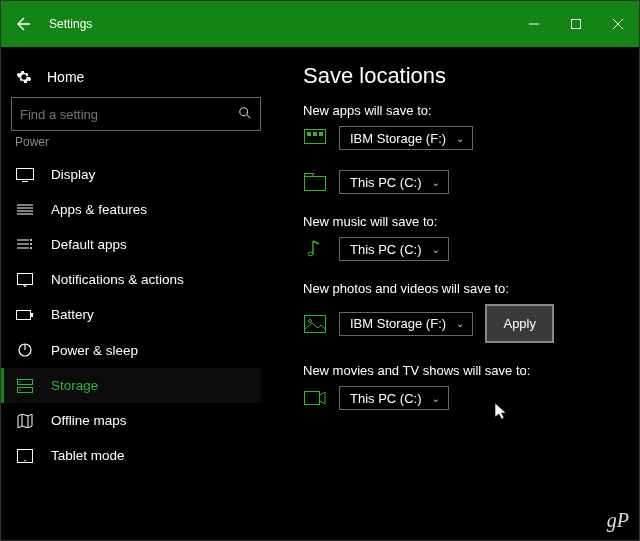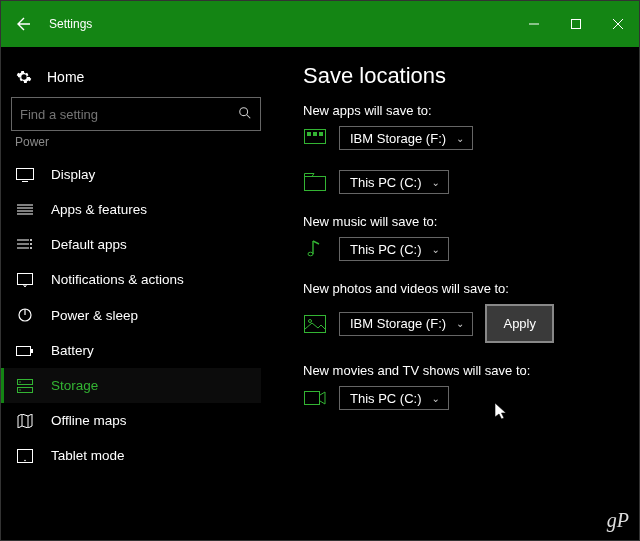--- a/index.html
+++ b/index.html
@@ -246,35 +246,35 @@
       <span class="icon">
           <svg width="16" height="14" viewBox="0 0 16 14">
             <rect x="0.5" y="0.5" width="15" height="11" stroke="currentColor" fill="none"></rect>
             <path d="M6 11 L8 14 L10 11" stroke="currentColor" fill="none"></path>
           </svg>
         </span>
       <span>Notifications &amp; actions</span>
     </div>
     <div class="nav-item">
       <span class="icon">
+          <svg width="18" height="12" viewBox="0 0 18 12">
+            <rect x="0.5" y="1.5" width="14" height="9" stroke="currentColor" fill="none"></rect>
+            <rect x="15" y="4" width="2" height="4" fill="currentColor"></rect>
+          </svg>
+        </span>
+      <span>Battery</span>
+    </div>
+    <div class="nav-item">
+      <span class="icon">
           <svg width="16" height="16" viewBox="0 0 16 16">
             <circle cx="8" cy="8" r="6" stroke="currentColor" fill="none" stroke-width="1.2"></circle>
             <path d="M8 2 V8" stroke="currentColor" stroke-width="1.2"></path>
           </svg>
         </span>
       <span>Power &amp; sleep</span>
-    </div>
-    <div class="nav-item">
-      <span class="icon">
-          <svg width="18" height="12" viewBox="0 0 18 12">
-            <rect x="0.5" y="1.5" width="14" height="9" stroke="currentColor" fill="none"></rect>
-            <rect x="15" y="4" width="2" height="4" fill="currentColor"></rect>
-          </svg>
-        </span>
-      <span>Battery</span>
     </div>
     <div class="nav-item active">
       <span class="icon">
           <svg width="16" height="14" viewBox="0 0 16 14">
             <rect x="0.5" y="0.5" width="15" height="5" stroke="currentColor" fill="none"></rect>
             <rect x="0.5" y="8.5" width="15" height="5" stroke="currentColor" fill="none"></rect>
             <circle cx="3" cy="3" r="0.8" fill="currentColor"></circle>
             <circle cx="3" cy="11" r="0.8" fill="currentColor"></circle>
           </svg>
         </span>

